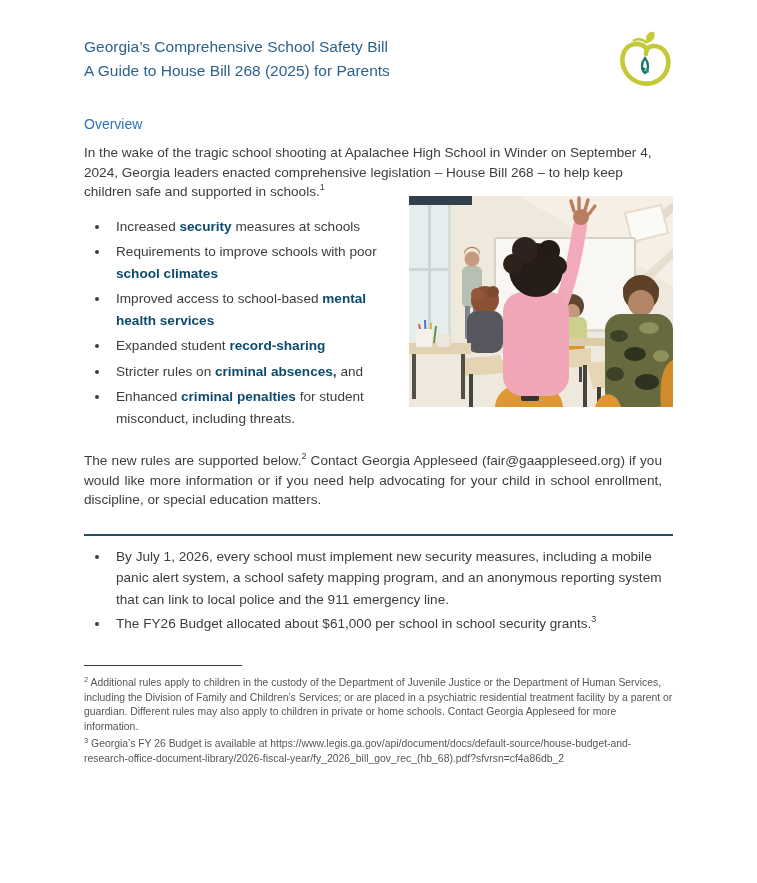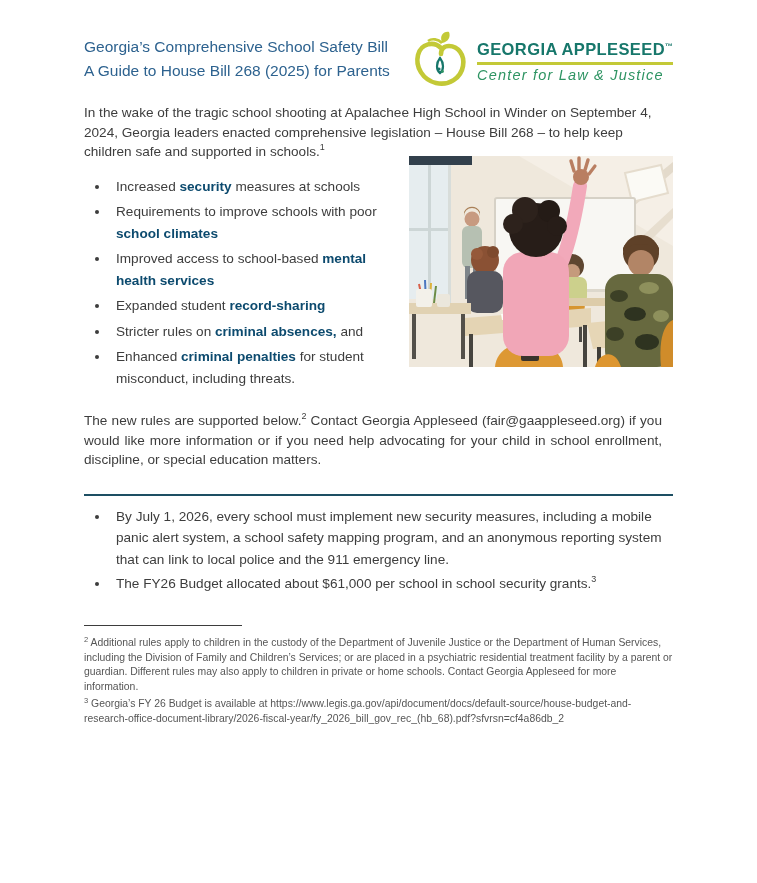--- a/index.html
+++ b/index.html
@@ -65,30 +65,24 @@
           <path d="M30,13 C27,5 32,1 37,2 C39,7 36,12 30,13 Z" fill="#c3c937"></path>
           <path d="M30,13 C26,9 20,8 16,11" fill="none" stroke="#c3c937" stroke-width="2.6"></path>
 
           <path d="M29,18 C22,11 9,13 6,25 C3,37 11,50 24,53 C37,56 49,48 51,36 C53,25 46,16 37,16 C32,16 29,19 29,24" fill="none" stroke="#c3c937" stroke-width="4.6" stroke-linecap="round"></path>
 
           <path d="M28,28 C24,33 24,40 28,43 C32,40 32,33 28,28 Z" fill="none" stroke="#17776b" stroke-width="2.2"></path>
           <circle cx="27" cy="39" r="1.6" fill="#17776b"></circle>
           <circle cx="30.5" cy="41.5" r="1.4" fill="#2e9463"></circle>
         </svg>
       </span>
-      <div class="logo-text">
-        <div>
-          <span class="logo-org">GEORGIA APPLESEED</span><span class="logo-tm">™</span>
-        </div>
-        <div class="logo-rule"></div>
-        <div class="logo-tagline">Center for Law &amp; Justice</div>
-      </div>
     </div>
   </div>
 
+  <h2 class="section-heading h-overview">Overview</h2>
 
   <p class="para"><span>In the wake of the tragic school shooting at Apalachee High School in Winder on September 4, 2024, Georgia leaders enacted comprehensive legislation – House Bill 268 – to help keep children safe and supported in schools.</span><sup>1</sup></p>
 
 
   <div class="flex-row">
     <div class="bullets-col">
       <ul class="bullets">
         <li class="bullet"><span>Increased </span><b>security</b><span> measures at schools</span></li>
         <li class="bullet"><span>Requirements to improve schools with poor </span><b>school climates</b><span></span></li>
         <li class="bullet"><span>Improved access to school-based </span><b>mental health services</b><span></span></li>

